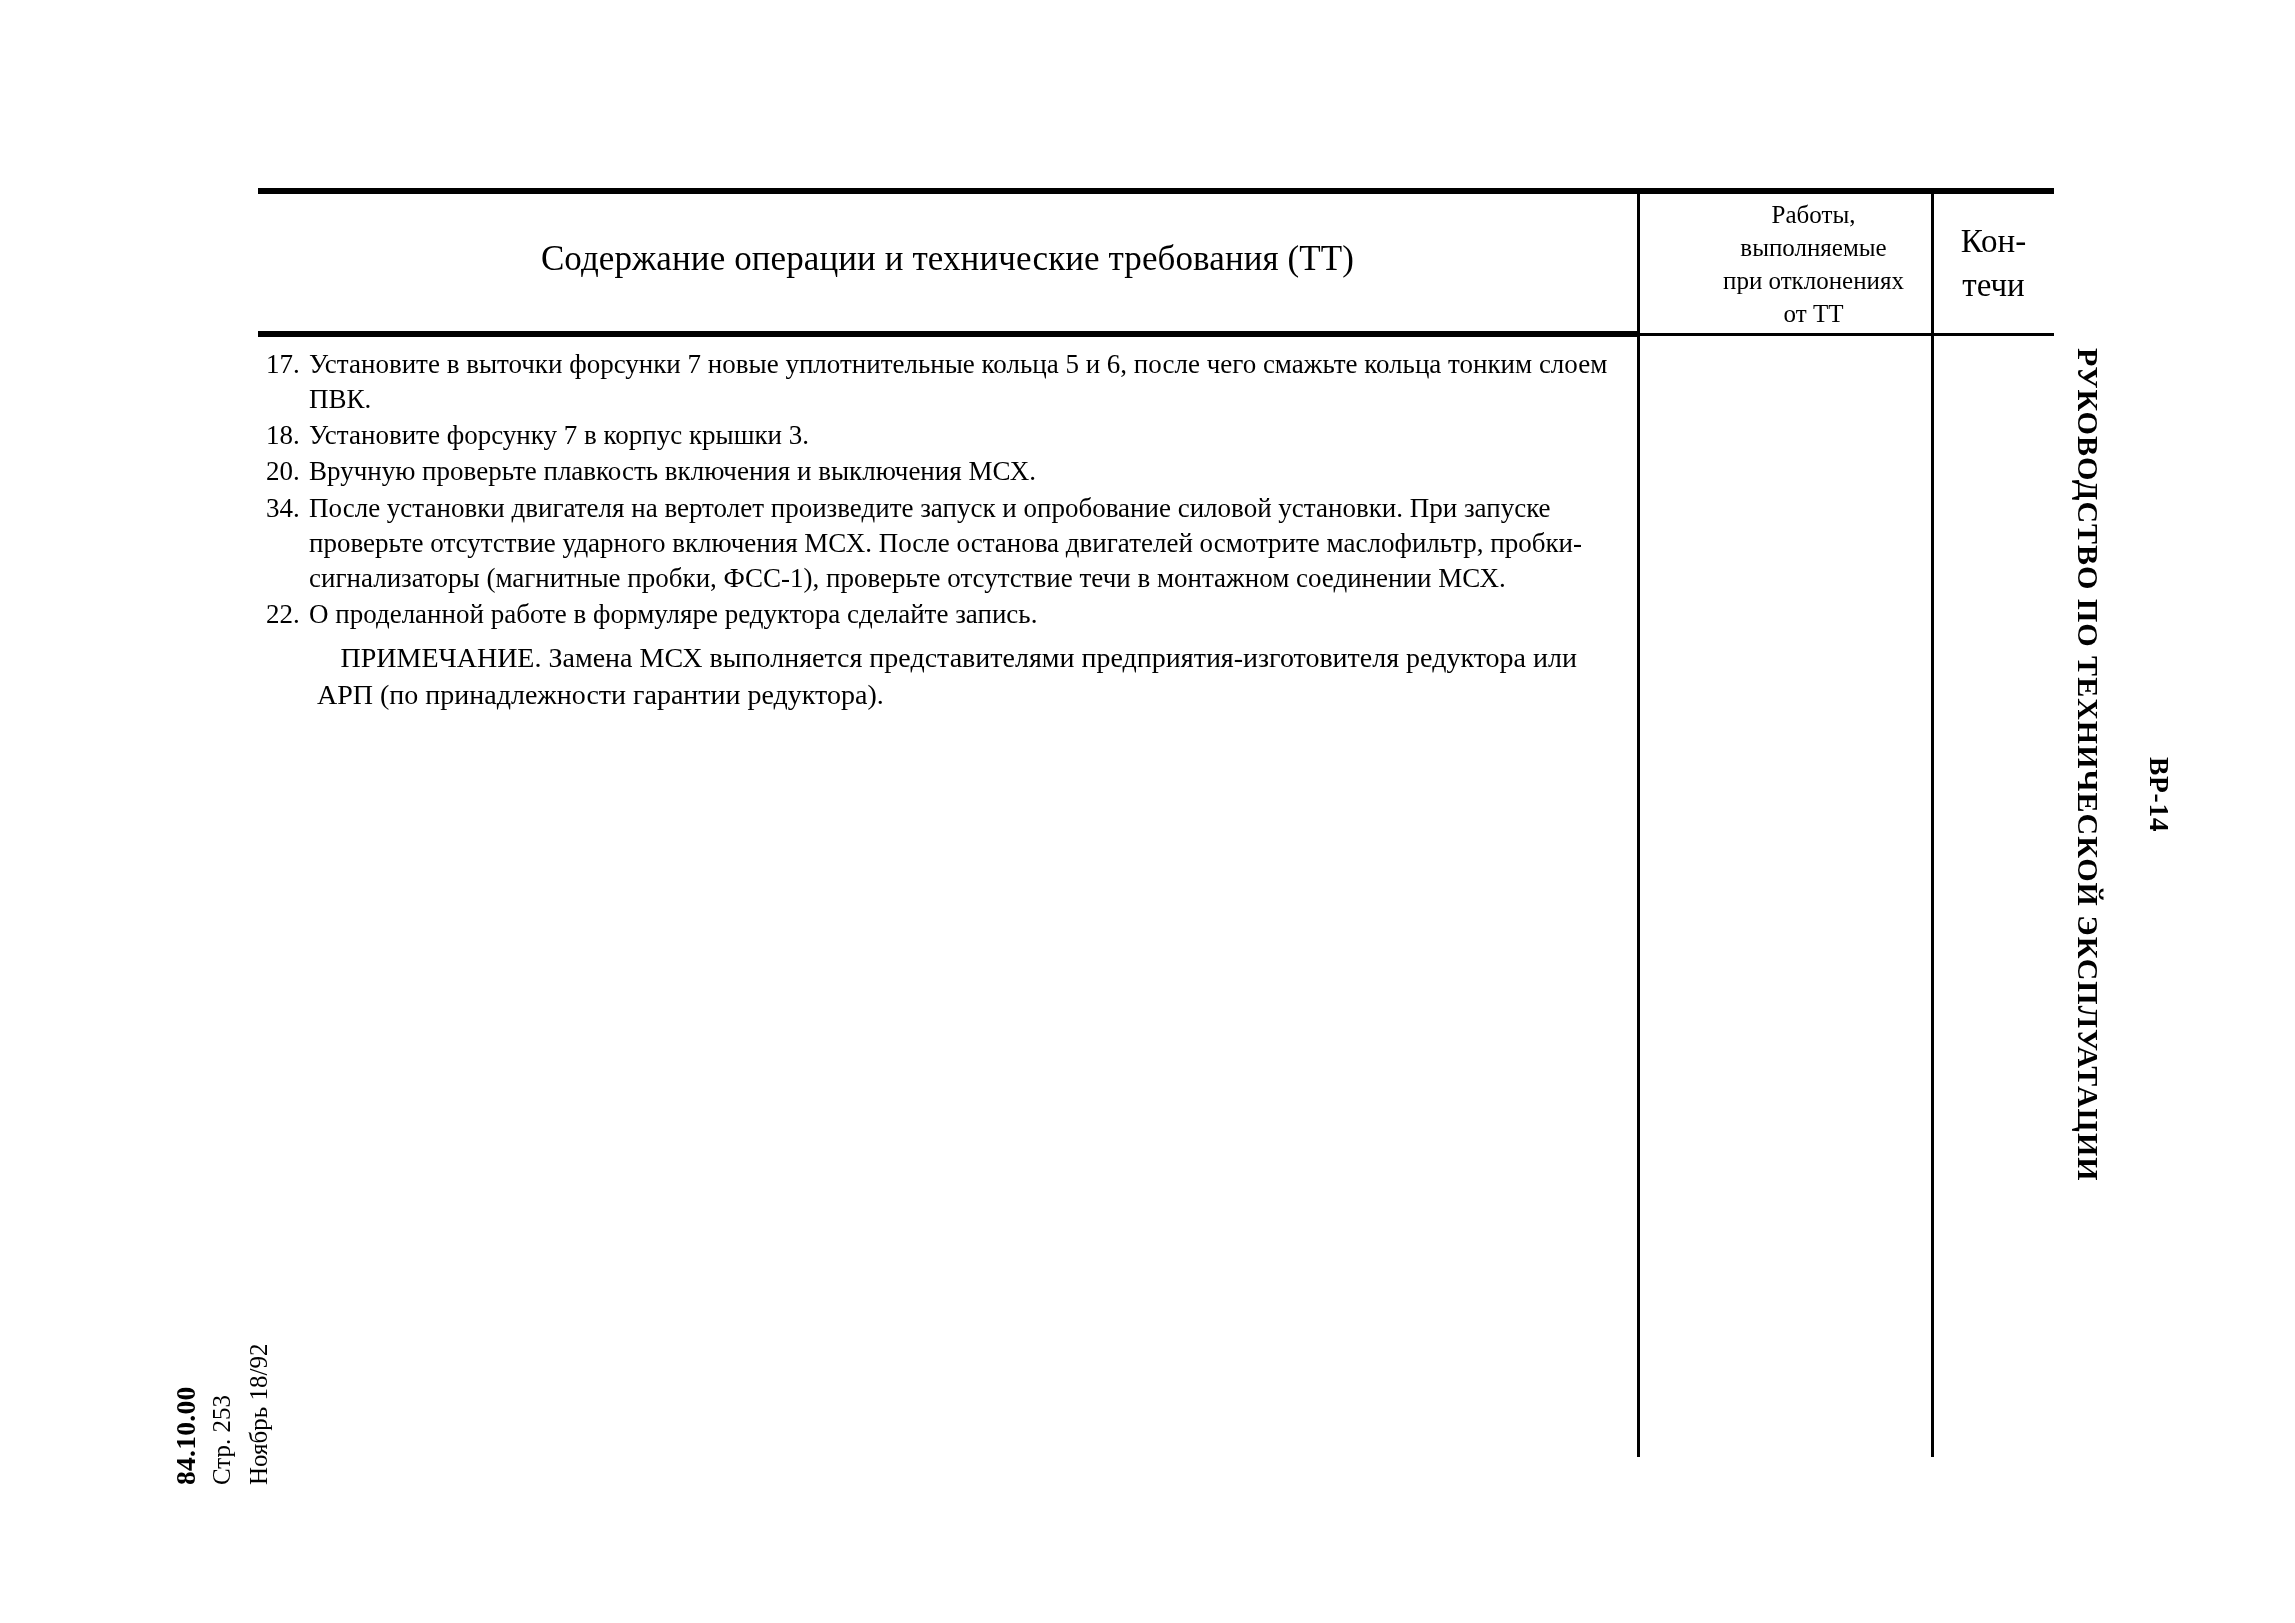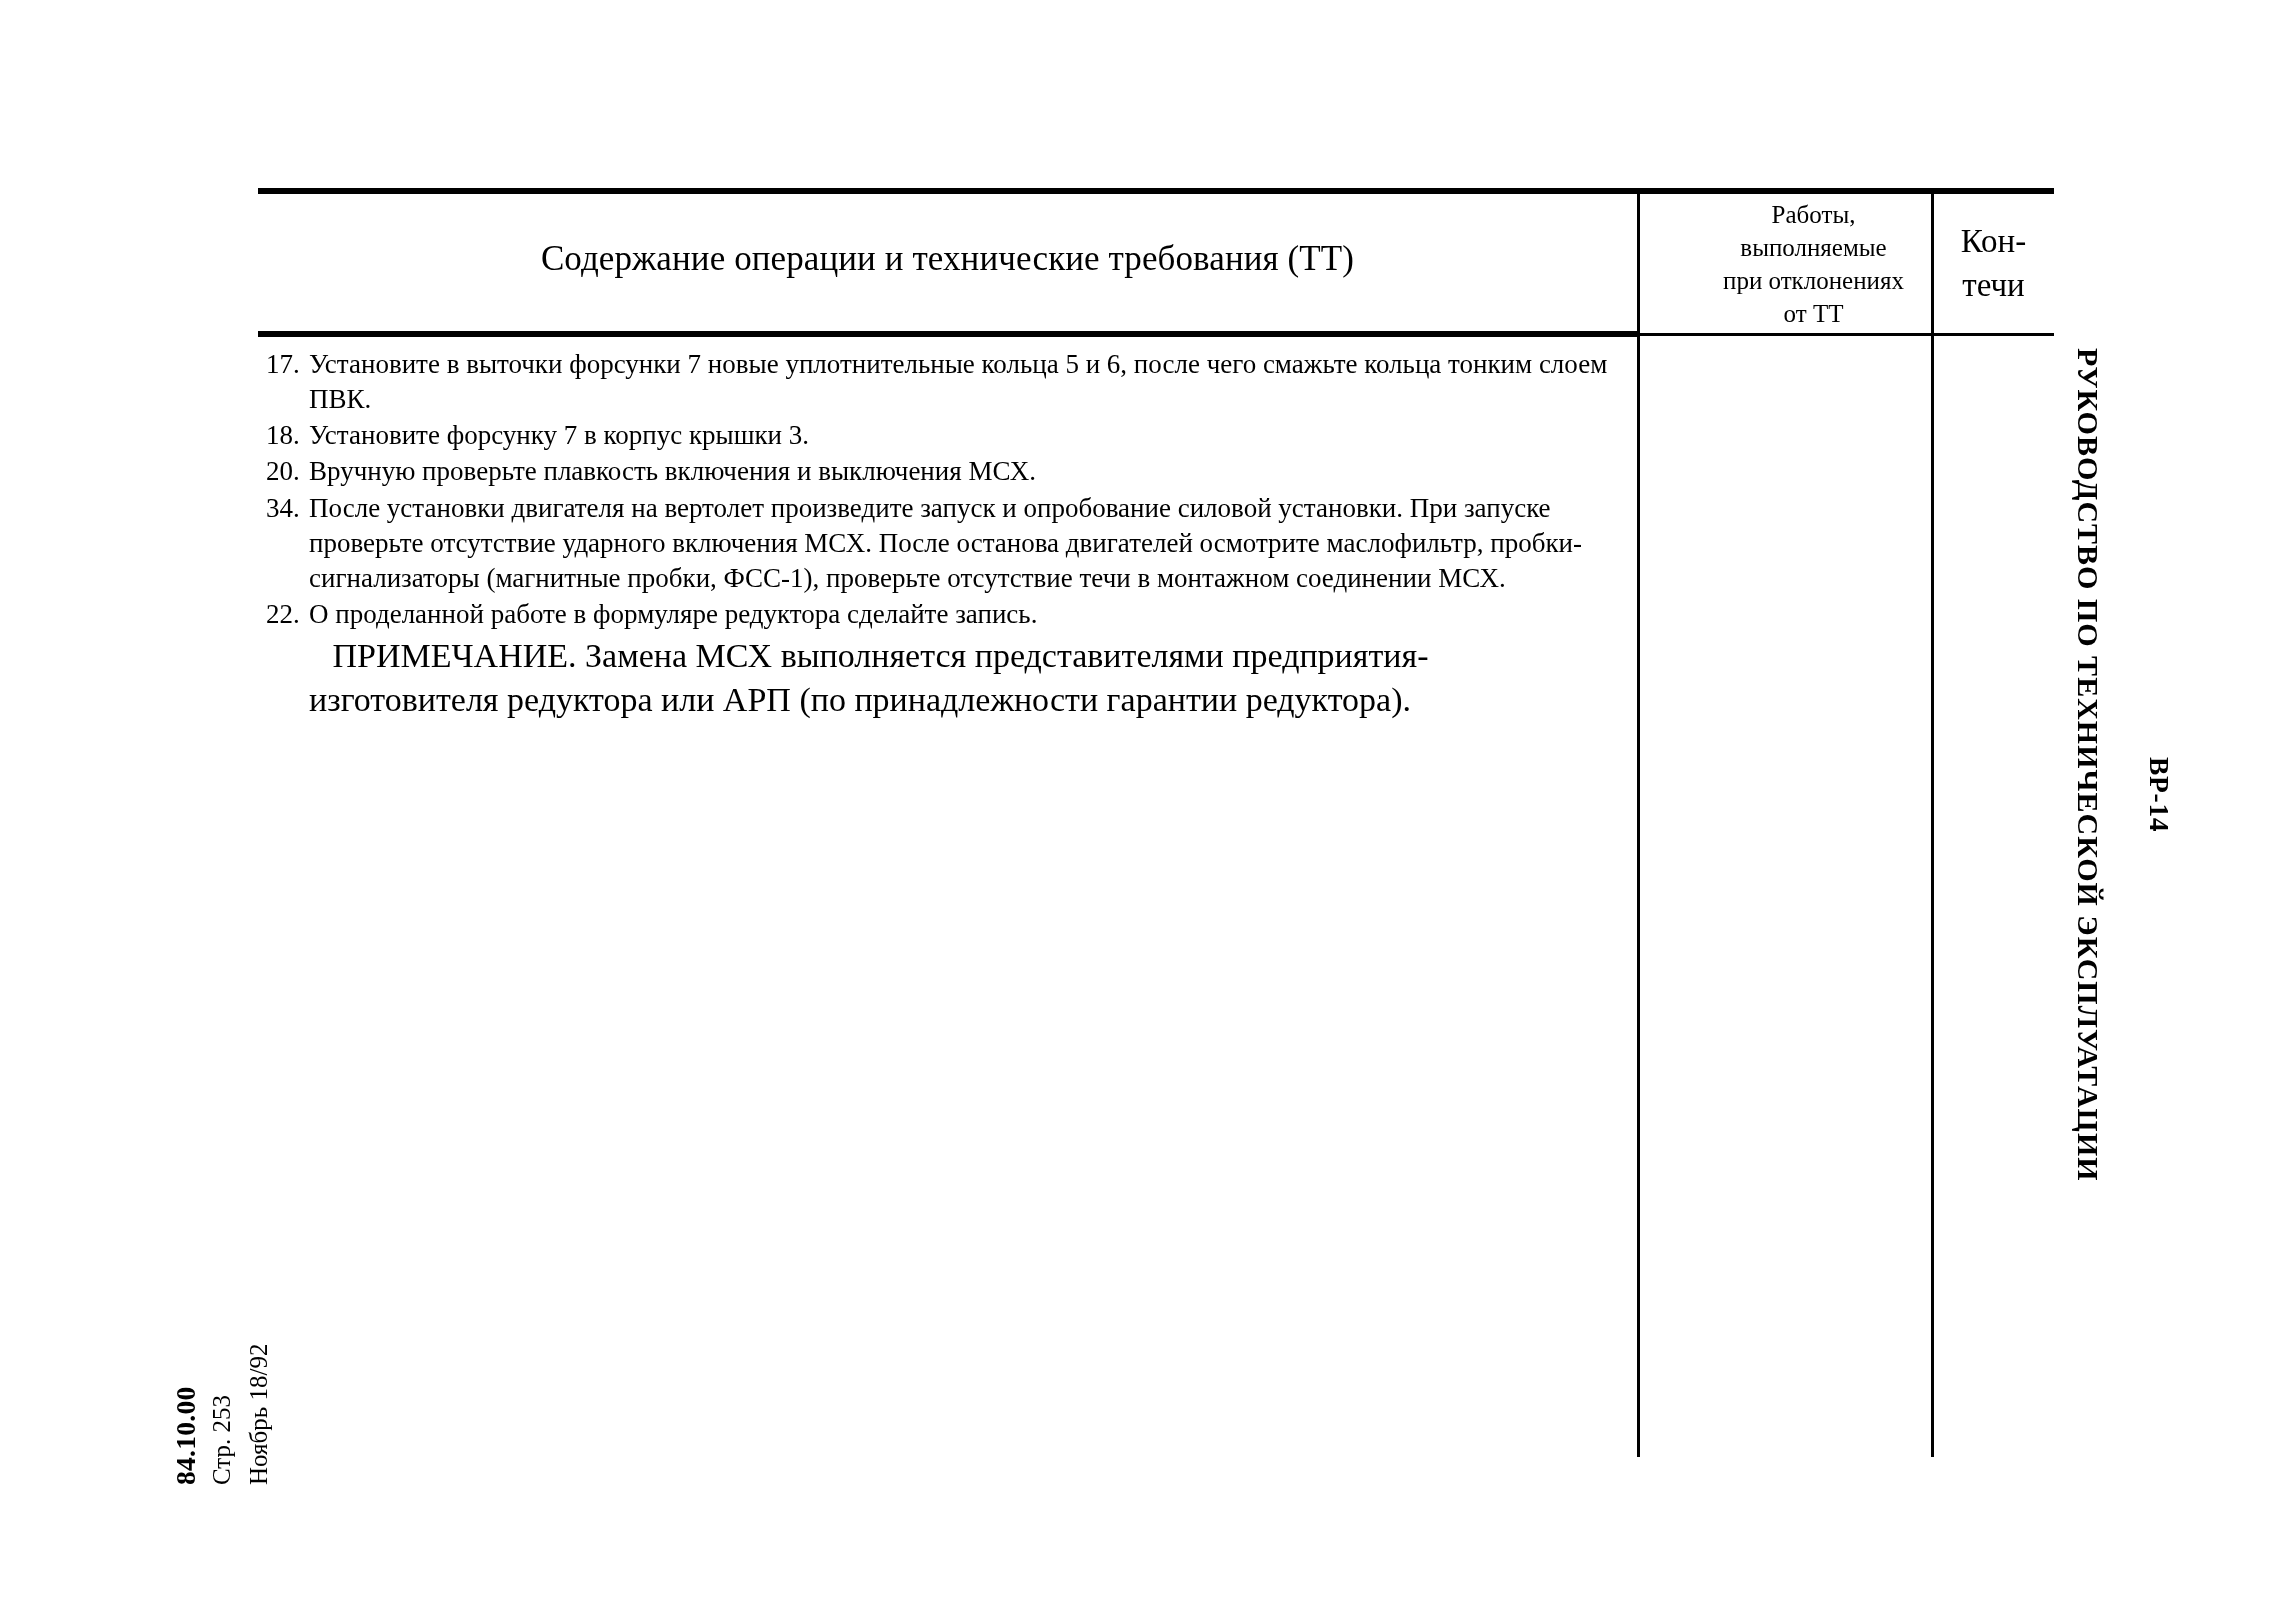--- a/index.html
+++ b/index.html
@@ -133,23 +133,23 @@
   .item .num {
     position: absolute;
     left: 8px;
     top: 0px;
     width: 46px;
     text-align: left;
   }
   .item .txt { display: block; }
   .note {
     position: relative;
-    font-size: 34px;
+    font-size: 28px;
     line-height: 1.30;
-    margin: 0;
+    margin: 8px;
     padding-left: 51px;
     text-indent: 23.5px;
   }
   .note .nb { font-weight: normal; }
 
   
   .rot {
     position: absolute;
     transform-origin: 0 0;
     white-space: nowrap;

